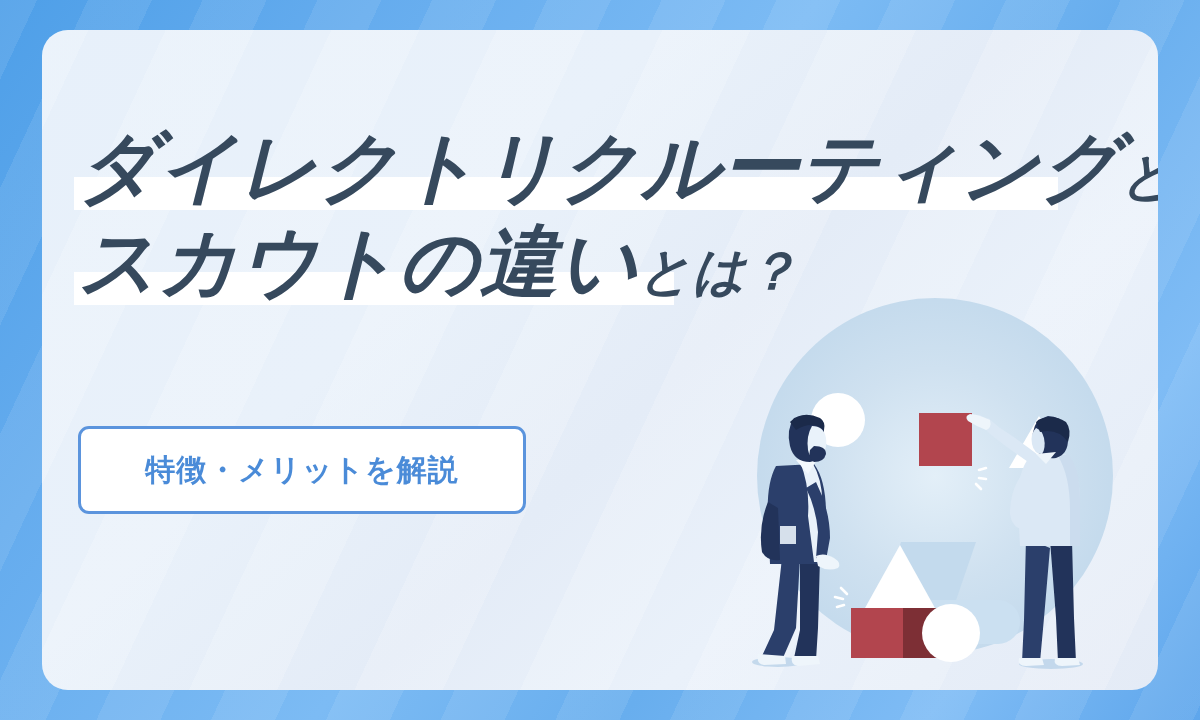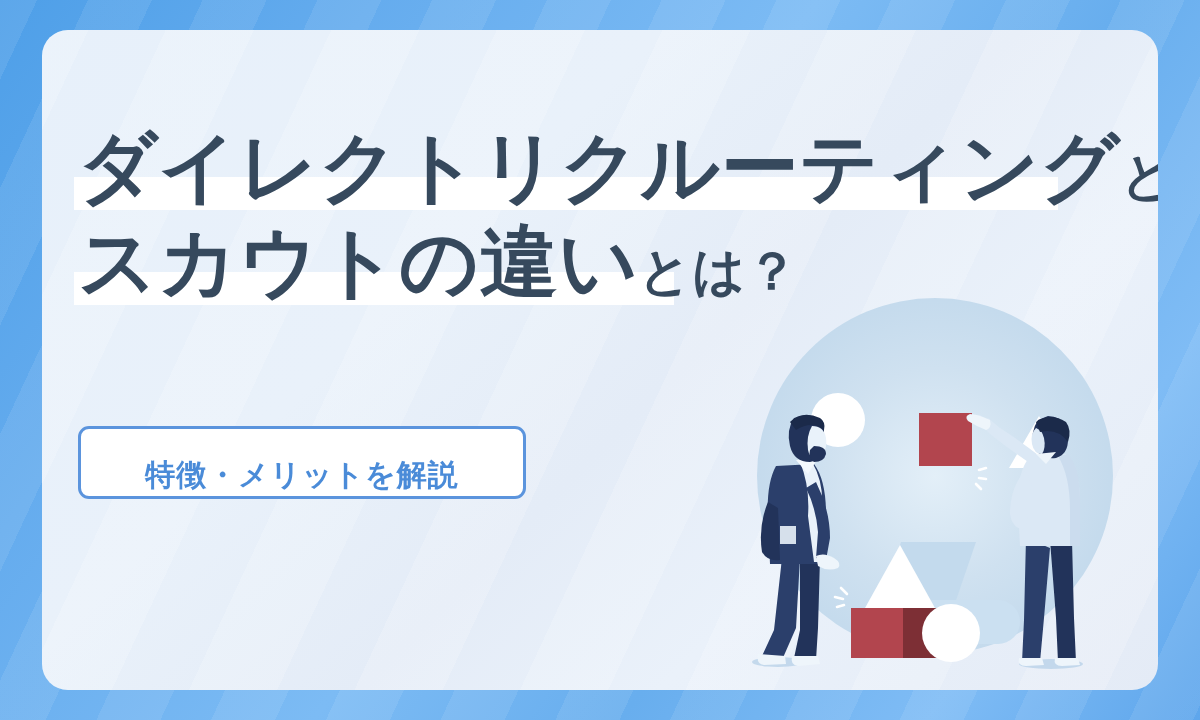--- a/index.html
+++ b/index.html
@@ -45,21 +45,21 @@
         115deg,
         rgba(255,255,255,0.0) 0px,
         rgba(255,255,255,0.0) 70px,
         rgba(255,255,255,0.40) 70px,
         rgba(255,255,255,0.40) 150px);
     opacity:.45;
     pointer-events:none;
   }
 
   
-  .headline { position:absolute; left:36px; top:98px; width:1060px; }
+  .headline { position:absolute; left:36px; top:98px; width:1060px;font-style:italic; }
 
   .line { position:relative; white-space:nowrap; line-height:1; }
   .line + .line { margin-top:17px; }
 
   
   .hl-band {
     position:absolute;
     height:33px;
     background:#ffffff;
     bottom:-4px;
@@ -75,25 +75,25 @@
     font-weight:700;
     letter-spacing:.5px;
   }
   .big   { font-size:78px; }
   .small { font-size:52px; }
 
   
   #badge {
     position:absolute;
     left:36px; top:396px;
-    width:448px; height:73px;
+    width:448px; height:88px;
     background:#ffffff;
     border:3px solid #5b94dd;
     border-radius:11px;
-    display:flex; align-items:flex-end; justify-content:center;
+    display:flex; align-items:center; justify-content:center;
   }
   #badge .badge-text {
     color:#4a8bd8;
     font-size:30px;
     font-weight:700;
     letter-spacing:1px;
   }
 
   
   #illus {

